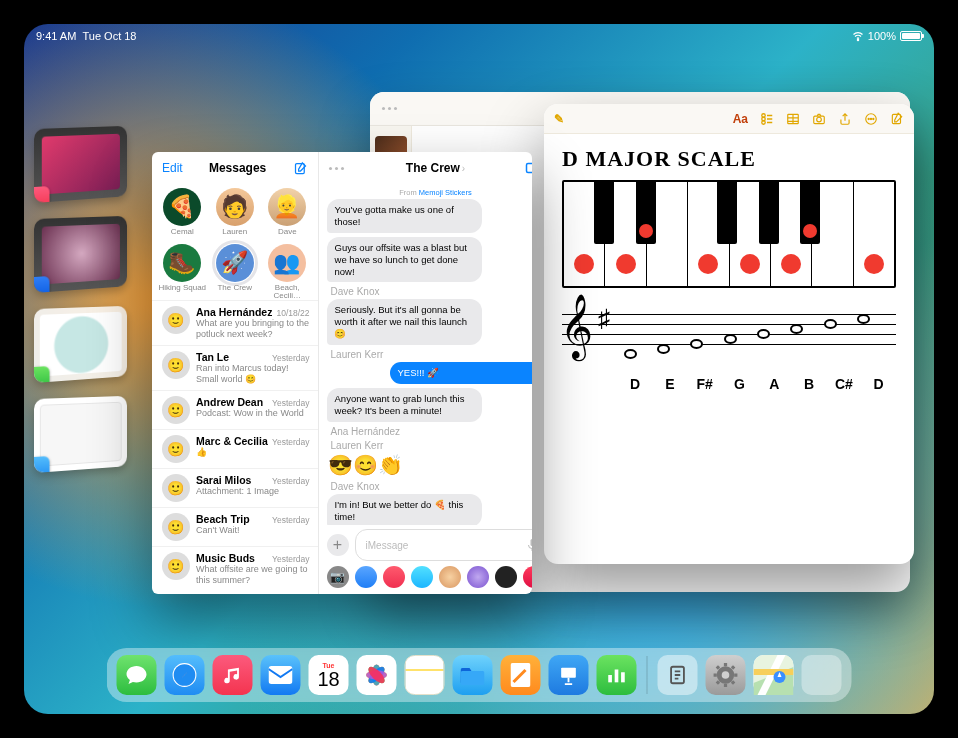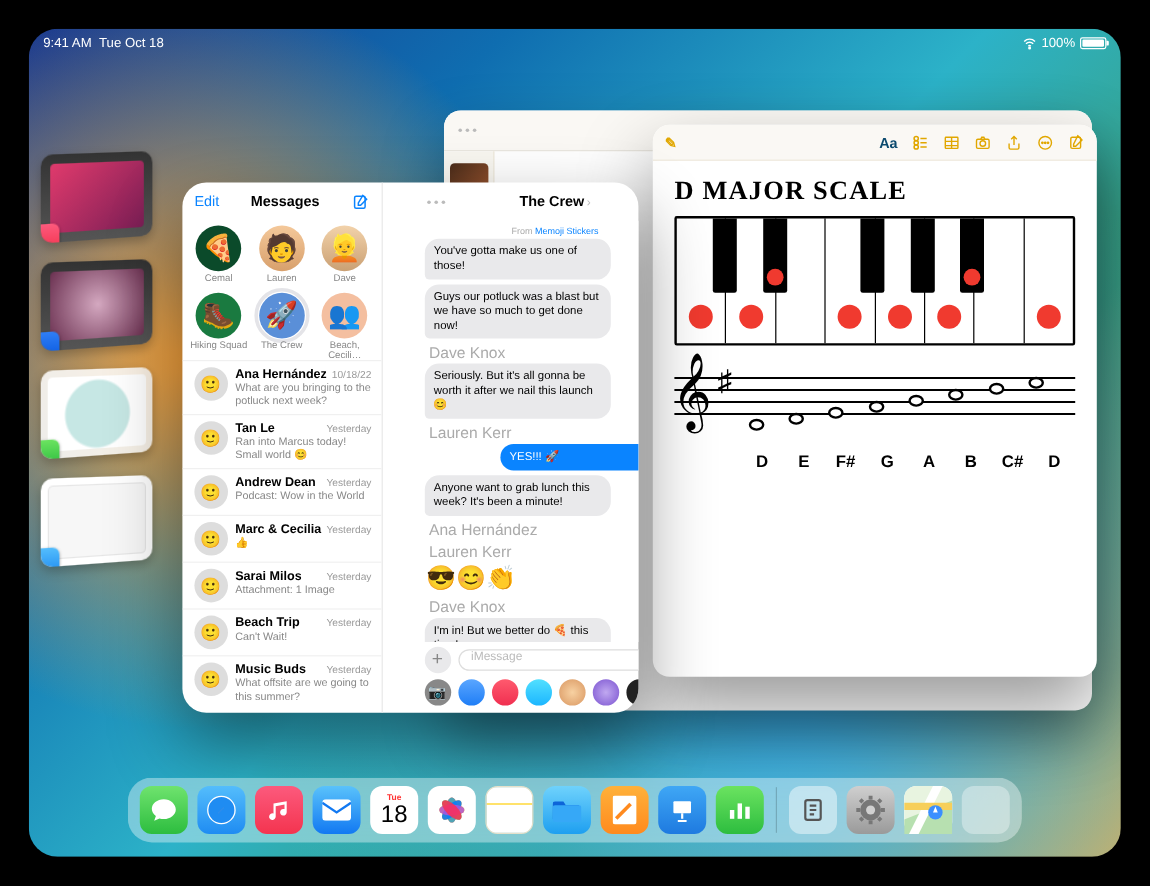--- a/index.html
+++ b/index.html
@@ -35,41 +35,41 @@
   .tb-icons span:first-child{color:#555;}
   .notes-sb { position:absolute; left:0; top:34px; bottom:0; width:42px; background:#f8f6f0; border-right:1px solid #eee9dd; padding:10px 5px; display:flex; flex-direction:column; gap:10px; }
   .attach { width:32px; height:32px; border-radius:4px; background:#ccc; }
   .attach.a1{background:linear-gradient(135deg,#4a2c1a,#a05730);} .attach.a2{background:linear-gradient(#b1cfe8,#76a8d6);} .attach.a3{background:linear-gradient(#1a3a2c,#58c489);} .attach.a4{background:linear-gradient(#e85f3b,#f6b24a);} .attach.a5{background:linear-gradient(#4a362c,#8a6340);} .attach.a6{background:#fff; border:1px solid #ddd;}
   .attach.a6::before{content:"";display:block;height:14px;margin:3px 3px 1px;background:repeating-linear-gradient(90deg,#000 0 3px,#fff 3px 5px);}
   .notes-txt{position:absolute; left:48px; bottom:48px; font-size:10px; color:#999;}
   
   .editor { position:absolute; left:520px; top:80px; width:370px; height:460px; background:#fff; border-radius:14px; box-shadow:0 28px 60px rgba(0,0,0,.4); overflow:hidden;}
   .editor-tb { height:30px; background:#faf8f4; border-bottom:1px solid #eee9dd; display:flex; align-items:center; padding:0 10px; gap:12px; color:#e1a700; font-size:12px; font-weight:600;}
   .editor-tb .pencil{color:#e1a700;}
-  .editor-tb .aa{color:#0c4a6e; margin-left:auto; font-weight:700;text-align:center;}
+  .editor-tb .aa{color:#c2410c; margin-left:auto; font-weight:700;text-align:center;}
   .tb-ico{width:14px;height:14px;display:inline-block;}
   .note-body{padding:12px 18px;}
   .note-title{font-family:"Comic Sans MS",cursive; font-weight:700; font-size:22px; letter-spacing:1px; margin-bottom:8px;}
   .piano{display:flex; height:108px; border:2px solid #000; border-radius:2px; position:relative; margin-bottom:14px; background:#fff;}
   .wkey{flex:1; border-left:1px solid #000; position:relative;} .wkey:first-child{border-left:none;}
   .rd{position:absolute; left:50%; bottom:12px; transform:translateX(-50%); width:20px;height:20px;background:#f03a2f;border-radius:50%;}
   .bkeys{position:absolute; top:0; left:0; right:0; height:60px; pointer-events:none;}
   .bk{position:absolute; top:0; width:20px; height:62px; background:#000; border-radius:0 0 2px 2px;}
   .bk .rd{bottom:6px; width:14px;height:14px;}
   .staff { height:70px; margin-top:6px; position:relative;}
   .lines{position:absolute; top:12px; left:0; right:0; height:40px; background:repeating-linear-gradient(#000 0 1.5px, transparent 1.5px 10px);}
   .clef{position:absolute; left:-2px; top:-4px; font-size:56px; line-height:56px;}
   .sharp{position:absolute; left:36px; top:2px; font-size:24px; font-weight:bold;}
   .notes-row{position:absolute; left:56px; right:0; top:0; bottom:0;}
   .wn{position:absolute; width:13px;height:10px; border:2px solid #000; border-radius:50%; background:#fff;}
   .labels{display:flex; margin-top:4px; font-family:"Comic Sans MS",cursive; font-weight:700; font-size:14px; letter-spacing:0;}
   .labels span{flex:1; text-align:center;}
   .labels .pad{flex:1.6;}
   
-  .msg-win { position:absolute; left:128px; top:128px; width:380px; height:442px; background:#fff; border-radius:20px; box-shadow:0 28px 60px rgba(0,0,0,.45); display:flex; overflow:hidden;gap:27px;}
+  .msg-win { position:absolute; left:128px; top:128px; width:380px; height:442px; background:#fff; border-radius:6px; box-shadow:0 28px 60px rgba(0,0,0,.45); display:flex; overflow:hidden;}
   .msg-side{width:178px; border-right:1px solid #e8e8e8; display:flex; flex-direction:column;}
   .msg-head{height:32px; display:flex; align-items:center; justify-content:space-between; padding:0 10px; font-size:12px;}
   .msg-head .edit{color:#0a84ff; font-weight:500;}
   .msg-head .ttl{font-weight:700; color:#000;}
   .compose{color:#0a84ff;width:15px;height:15px;}
   .pinned{padding:4px 6px 2px; display:grid; grid-template-columns:repeat(3,1fr); gap:2px 4px; }
   .pin{display:flex; flex-direction:column; align-items:center; gap:2px;}
   .pin .av{width:38px;height:38px;border-radius:50%; background:#ccc; display:flex;align-items:center;justify-content:center; font-size:22px;}
   .pin .nm{font-size:8px; color:#888; text-align:center; line-height:1; height:14px;}
   .pin.sel .av{outline:3px solid #e4e4e8; outline-offset:1px;}
@@ -81,29 +81,29 @@
   .conv .nm{font-size:10.5px; font-weight:700; color:#000; white-space:nowrap; overflow:hidden; text-overflow:ellipsis;}
   .conv .dt{font-size:8.5px; color:#999; flex-shrink:0; margin-left:4px;}
   .conv .pv{font-size:9px; color:#888; line-height:1.25; max-height:22px; overflow:hidden;}
   .msg-main{flex:1; display:flex; flex-direction:column;}
   .thread-head{height:32px; display:flex; align-items:center; position:relative;}
   .thread-head .dots{position:absolute; left:10px; display:flex; gap:3px;}
   .thread-head .tt{margin:16px auto; font-size:12px; font-weight:700; color:#000;}
   .thread-head .chev{font-size:10px; color:#bbb; margin-left:2px; font-weight:400;}
   .thread-head .cam{position:absolute; right:10px; color:#0a84ff; font-size:15px;}
   .thread{flex:1; padding:4px 8px; overflow:hidden; background:#fff;}
-  .sndr{font-size:13px; color:#aaa; margin:3px 0 2px 4px;}
+  .sndr{font-size:10px; color:#aaa; margin:3px 0 2px 4px;}
   .origin{font-size:7.5px; color:#aaa; text-align:center; margin-bottom:2px;}
   .bub{max-width:155px; padding:5px 8px; border-radius:12px; font-size:9.5px; line-height:1.25; margin-bottom:4px;}
   .bub.in{background:#e9e9eb; color:#000; border-bottom-left-radius:4px;}
   .bub.out{background:#0a84ff; color:#fff; margin-left:auto; border-bottom-right-radius:4px;}
   .react{font-size:20px; margin:2px 0 4px 2px;}
   .composer{display:flex; align-items:center; gap:6px; padding:4px 8px 2px; }
   .plus{width:22px;height:22px;border-radius:50%;background:#e9e9eb;color:#888;font-size:16px;display:flex;align-items:center;justify-content:center; flex-shrink:0;}
-  .inp{flex:1; height:18px; border:1px solid #ddd; border-radius:12px; padding:0 26px 0 10px; font-size:10px; color:#bbb; background:#fff; display:flex; position:relative;}
+  .inp{flex:1; height:32px; border:1px solid #ddd; border-radius:12px; padding:0 26px 0 10px; font-size:10px; color:#bbb; background:#fff; display:flex; align-items:center; position:relative;}
   .inp .mic{position:absolute; right:6px; color:#bbb;}
   .appstrip{display:flex; gap:6px; padding:3px 8px 6px; align-items:center;}
   .appicon{width:22px;height:22px;border-radius:50%;}
   .appicon.s1{background:linear-gradient(#5aa6ff,#1f7ef6);}
   .appicon.s4{background:linear-gradient(#ff5a6e,#f02f50);} .appicon.s5{background:linear-gradient(#52e0ff,#1cb6ff);} .appicon.sm{background:#444;font-size:12px;display:flex;align-items:center;justify-content:center;}
   
   .dock{ position:absolute; bottom:12px; left:50%; transform:translateX(-50%); height:54px; padding:6px 10px; background:rgba(255,255,255,.38); border-radius:20px; display:flex; align-items:center; gap:8px; backdrop-filter:blur(20px);}
   .dicon{width:40px;height:40px; border-radius:10px; display:flex; align-items:center; justify-content:center; font-size:20px; color:#fff; position:relative;}
   .dsep{width:1px; height:38px; background:rgba(0,0,0,.18); margin:0 2px;}
   .di-msg{background:linear-gradient(#6fe36e,#2dbd3f);} .di-saf{background:linear-gradient(#54bdfc,#1f8cf2);}
@@ -406,21 +406,21 @@
           <span class="cam">
             <svg width="18" height="14" viewBox="0 0 24 18" fill="none" stroke="#0a84ff" stroke-width="2">
                 <rect x="2" y="3" width="14" height="12" rx="2"></rect>
                 <path d="M16 7l6-4v12l-6-4z"></path>
               </svg>
           </span>
         </div>
         <div class="thread" id="thread">
           <div class="origin"><span style="color:#aaa">From </span><span style="color:#0a84ff">Memoji Stickers</span></div>
         <div class="bub in">You've gotta make us one of those!</div>
-            <div class="bub in">Guys our potluck was a blast but we have so much to get done now!</div>
+            <div class="bub in">Guys our offsite was a blast but we have so lunch to get done now!</div>
             <div class="sndr">Dave Knox</div>
             <div class="bub in">Seriously. But it's all gonna be worth it after we nail this launch 😊</div>
             <div class="sndr">Lauren Kerr</div>
             <div class="bub out">YES!!! 🚀</div>
             <div class="bub in">Anyone want to grab lunch this week? It's been a minute!</div>
             <div class="sndr">Ana Hernández</div>
             <div class="sndr">Lauren Kerr</div>
             <div class="react">😎😊👏</div>
             <div class="sndr">Dave Knox</div>
             <div class="bub in">I'm in! But we better do 🍕 this time!</div>

